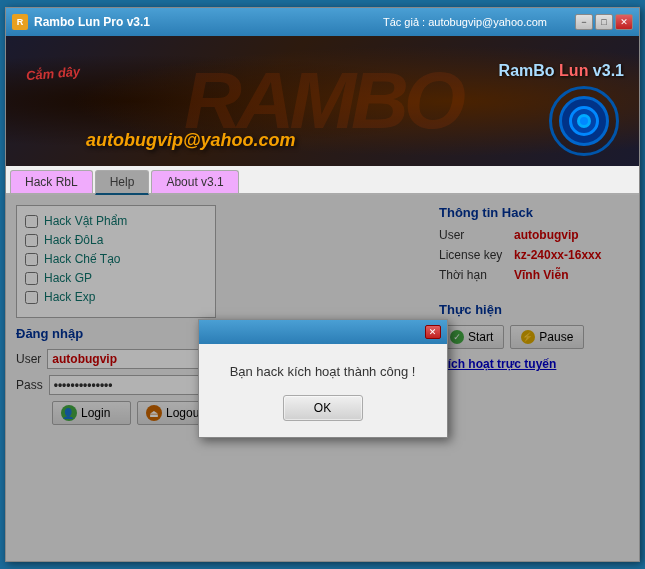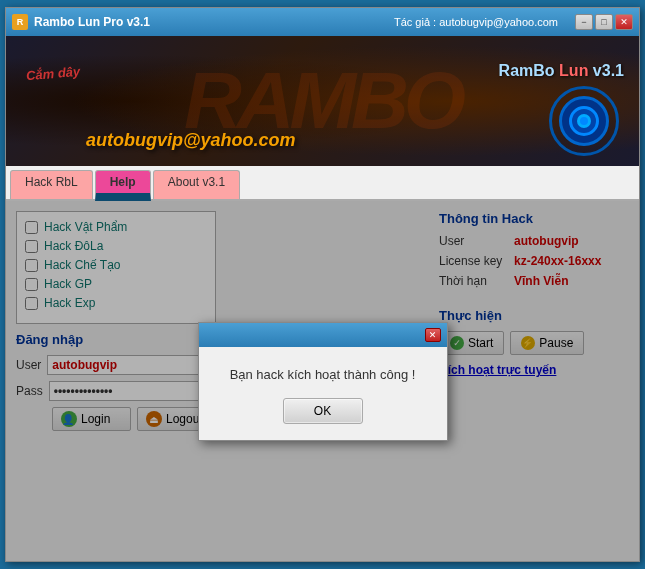--- a/index.html
+++ b/index.html
@@ -48,21 +48,21 @@
     }
     .titlebar-title {
       color: white;
       font-size: 12px;
       font-weight: bold;
       flex: 1;
     }
     .titlebar-subtitle {
       color: white;
       font-size: 11px;
-      margin-right: 17px;
+      margin-right: 28px;
     }
     .titlebar-buttons {
       display: flex;
       gap: 2px;
     }
     .titlebar-btn {
       width: 18px;
       height: 16px;
       background: linear-gradient(to bottom, #e0e0e0, #c0c0c0);
       border: 1px solid #888;
@@ -150,31 +150,31 @@
       background: #f0f0f0;
       border-bottom: 2px solid #aaa;
       flex-shrink: 0;
       padding-top: 4px;
       padding-left: 4px;
     }
     .tab {
       padding: 4px 14px;
       border: 1px solid #aaa;
       border-bottom: none;
-      background: #fca5a5;
+      background: #f0abfc;
       cursor: pointer;
       font-size: 12px;
       margin-right: 2px;
       border-radius: 3px 3px 0 0;
       color: #333;
     }
     .tab.active {
-      background: #ec4899;
-      border-bottom: 8px solid #0c4a6e;
-      font-weight: bold;
+      background: #a3a3a3;
+      border-bottom: 2px solid #0c4a6e;
+      font-weight: normal;
       margin-bottom: -2px;
       z-index: 1;
     }
 
     
     .content {
       display: flex;
       flex: 1;
       padding: 10px;
       gap: 10px;

